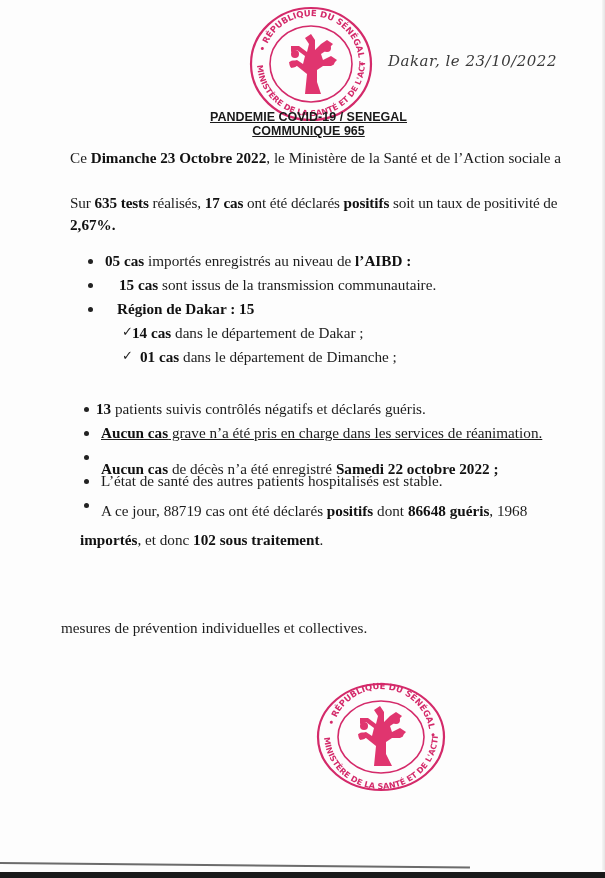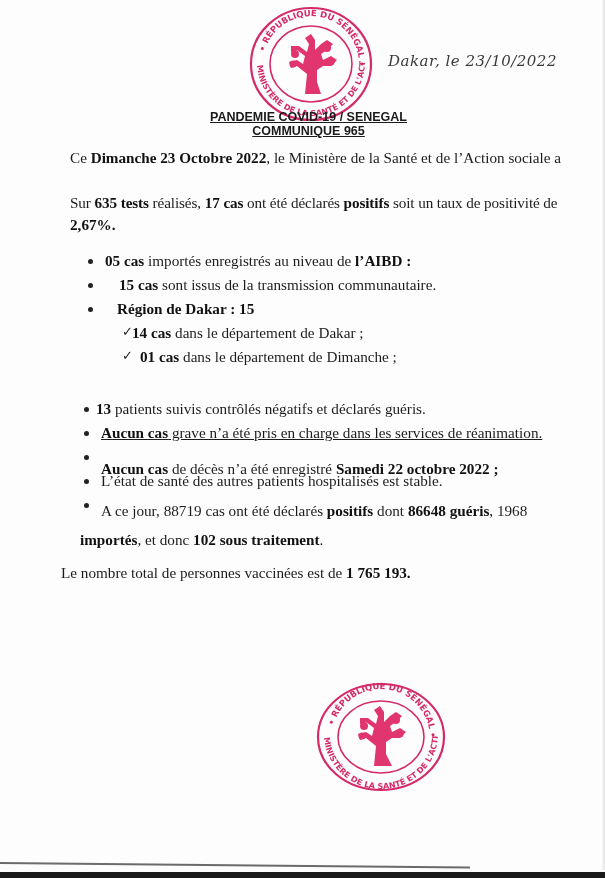--- a/index.html
+++ b/index.html
@@ -148,24 +148,22 @@
     <span class="bullet-dot" style="left:84px; top:503px;"></span>
     <div class="bullet" style="left:101px; top:497px;margin-top:6px;">
       <span>A ce jour, 88719 cas ont été déclarés </span><b>positifs</b><span> dont </span><b>86648 guéris</b><span>, 1968</span>
     </div>
 
     <div class="para" style="left:80px; top:532px;">
       <b>importés</b><span>, et donc </span><b>102 sous traitement</b><span>.</span>
     </div>
   </div>
 
-  <div class="para" style="left:61px; top:565px;">
-    <span>Le nombre total de personnes vaccinées est de </span><b>1 765 193.</b>
-  </div>
 
+  <div class="para" style="left:61px; top:620px;">mesures de prévention individuelles et collectives.</div>
 
   <div class="stamp" style="left:314px; top:680px;">
     <svg width="134" height="114" viewBox="0 0 134 114">
       <defs>
         <path id="arcTop2" d="M 18 58 A 49 49 0 0 1 116 58"></path>
         <path id="arcBot2" d="M 10 54 A 57 55 0 0 0 124 54"></path>
       </defs>
       <ellipse cx="67" cy="57" rx="63" ry="53" fill="none" stroke="#d42a6a" stroke-width="2.2"></ellipse>
       <ellipse cx="67" cy="57" rx="43" ry="36" fill="none" stroke="#d42a6a" stroke-width="1.6"></ellipse>
       <text font-family="DejaVu Sans, sans-serif" font-size="8.5" fill="#d42a6a" font-weight="bold">

